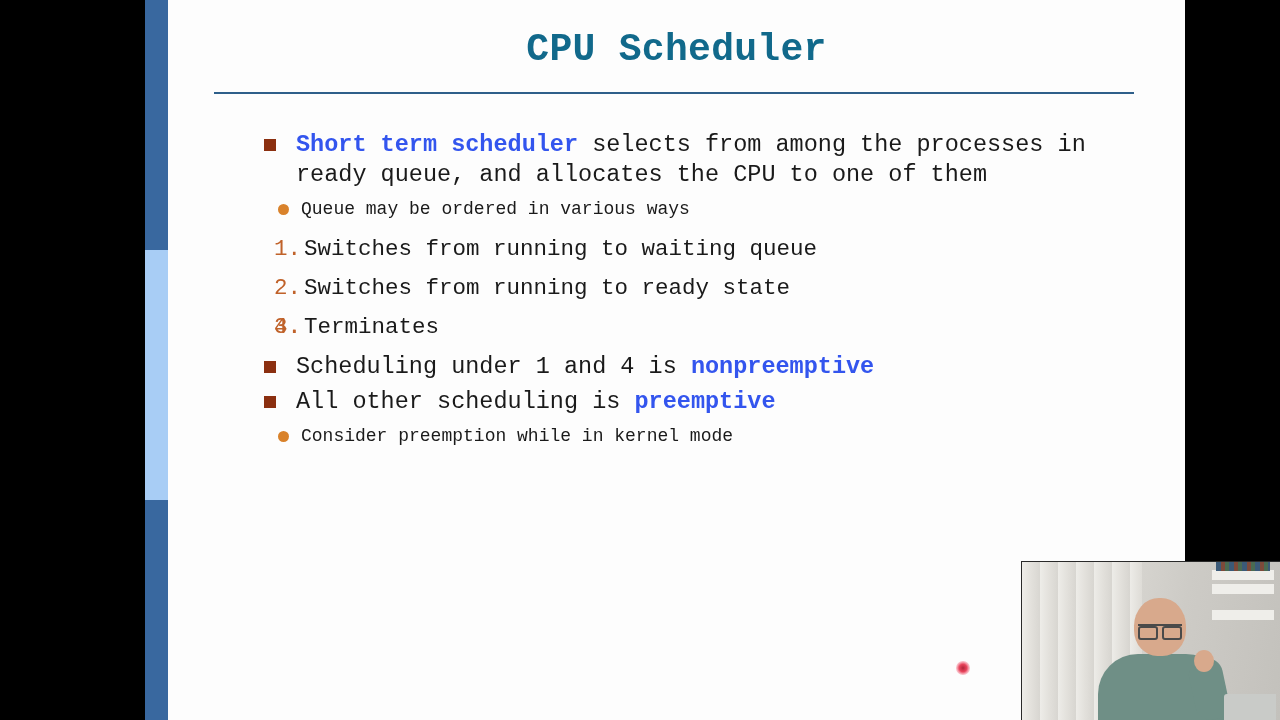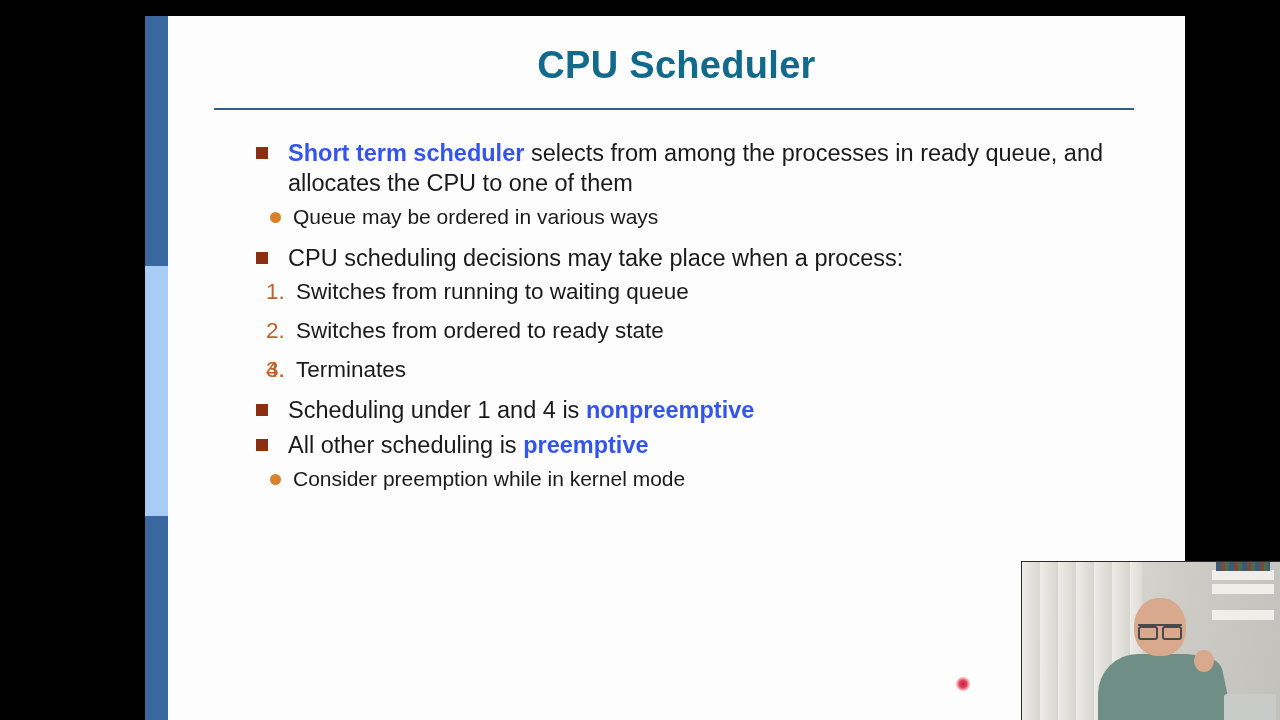--- a/index.html
+++ b/index.html
@@ -16,24 +16,25 @@
   .screen {
     position: relative;
     width: 1280px;
     height: 720px;
     background: #000000;
   }
   
   .slide {
     position: absolute;
     left: 145px;
-    top: 16px;
+    top: 0;
     width: 1040px;
     height: 672px;
     background: #ffffff;
+    font-family: Liberation Mono, monospace;
   }
   
   .sidebar-stripe {
     position: absolute;
     left: 0;
     top: 0;
     width: 23px;
     height: 720px;
   }
   .stripe-seg1 {
@@ -82,21 +83,21 @@
     background: #2e5f8a;
   }
   .content {
     position: absolute;
     top: 122px;
     left: 80px;
     width: 930px;
   }
   ul.lvl1 {
     list-style: none;
-    margin: 0;
+    margin: 8px;
     padding: 0;
   }
   li.b1 {
     position: relative;
     padding-left: 40px;
     margin-bottom: 5px;
     font-size: 23.5px;
     line-height: 30px;
     color: #1a1a1a;
   }
@@ -110,21 +111,21 @@
   }
   ul.lvl2 {
     list-style: none;
     margin: 4px 0 4px 0;
     padding: 0;
   }
   li.b2 {
     position: relative;
     padding-left: 45px;
     margin-bottom: 12px;
-    font-size: 21px;
+    font-size: 18px;
     line-height: 28px;
     color: #1a1a1a;
   }
   li.b2 > .dot {
     position: absolute;
     left: 22px;
     top: 9px;
     width: 11px;
     height: 11px;
     border-radius: 50%;
@@ -298,33 +299,29 @@
             <span class="hl-blue">Short term scheduler</span><span> selects from among the processes in ready queue, and allocates the CPU to one of them</span>
           </li>
 
           <ul class="lvl2">
             <li class="b2">
               <span class="dot"></span>
               <span>Queue may be ordered in various ways</span>
             </li>
           </ul>
 
-          <li class="b1">
-            <span class="sq"></span>
-            <span>CPU scheduling decisions may take place when a process:</span>
-          </li>
 
           <ol class="numlist">
             <li class="num">
               <span class="n">1.</span>
               <span>Switches from running to waiting queue</span>
             </li>
             <li class="num">
               <span class="n">2.</span>
-              <span>Switches from ordered to ready state</span>
+              <span>Switches from running to ready state</span>
             </li>
             <li class="num">
               <span class="n">3.</span>
             </li>
             <li class="num">
               <span class="n">4.</span>
               <span>Terminates</span>
             </li>
           </ol>
 

